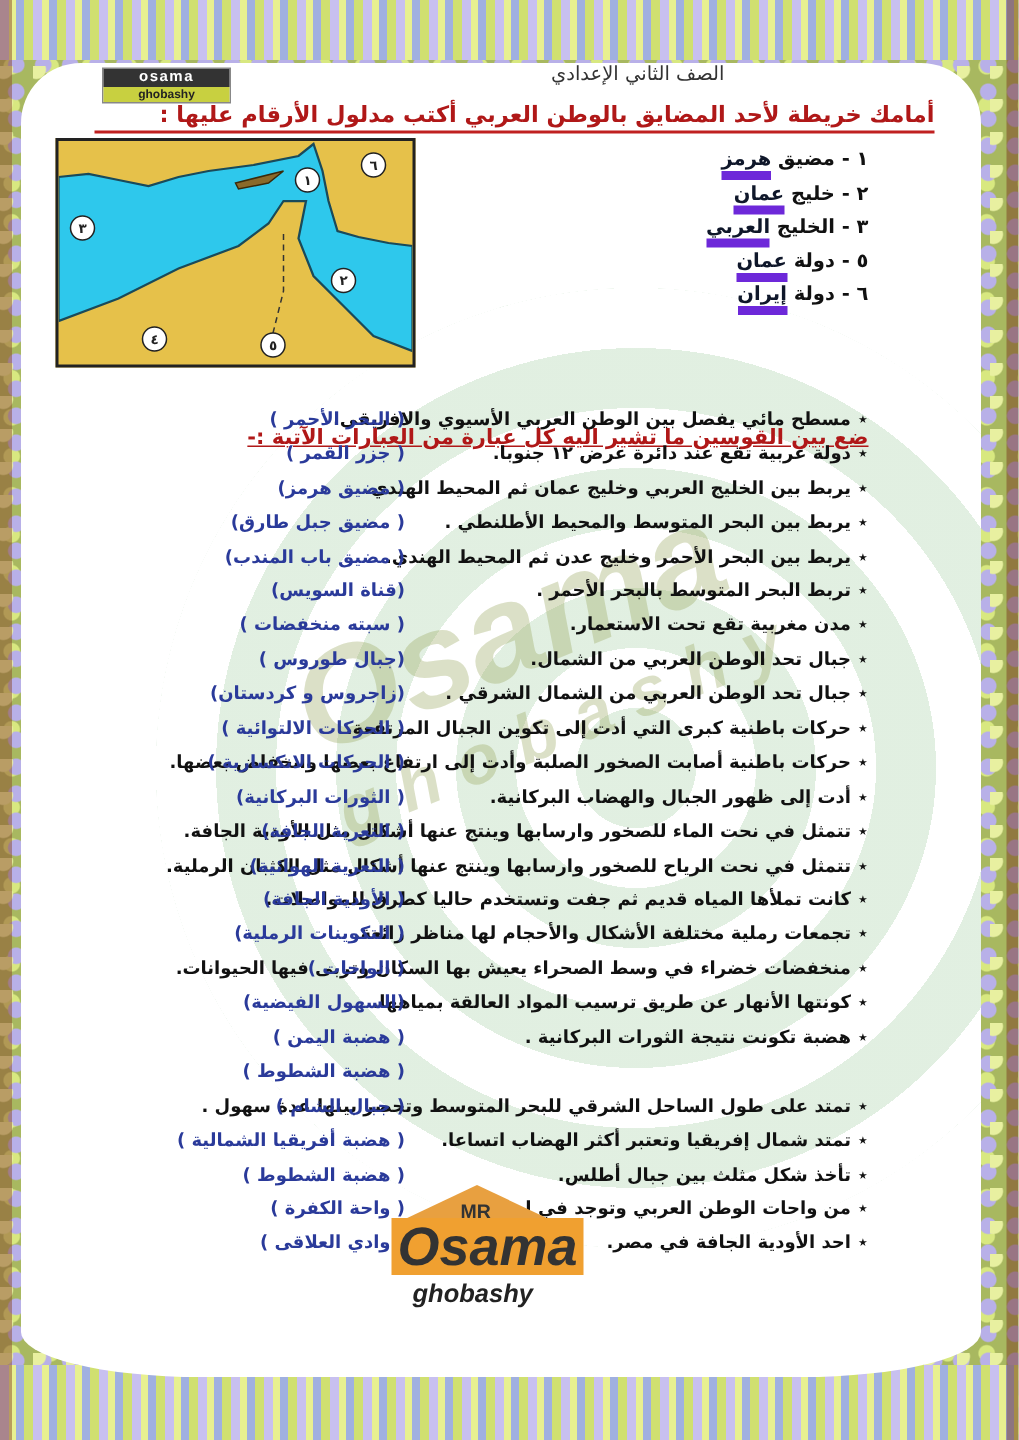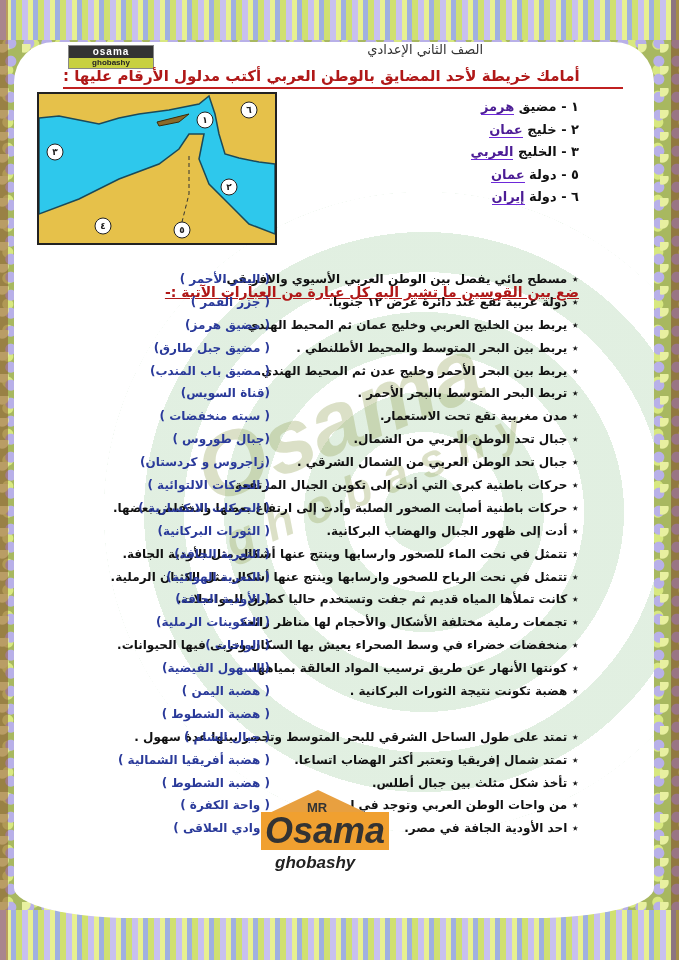--- a/index.html
+++ b/index.html
@@ -42,31 +42,31 @@
   .logo-top {
     position:absolute; left:68px; top:45px; width:84px; height:22px;
     border:1px solid #888; background:#fff; font-family:"Liberation Sans", sans-serif;
   }
   .logo-top .l1 { background:#333; color:#fff; font-size:10px; font-weight:bold; line-height:12px; text-align:center; letter-spacing:1px;}
   .logo-top .l2 { background:#c8d040; color:#222; font-size:8px; line-height:10px; text-align:center; font-weight:bold;}
   .grade {
     position:absolute; right:196px; top:42px; font-size:13px; color:#333; direction:rtl;text-align:right;
   }
   .h1 {
-    position:absolute; right:56px; top:67px; width:560px; text-align:left; direction:rtl;
+    position:absolute; right:56px; top:67px; width:560px; text-align:right; direction:rtl;
     font-size:15px; font-weight:bold; color:#b01818; border-bottom:2px solid #c02020; padding-bottom:2px;
   }
   .map {
     position:absolute; left:37px; top:92px; width:236px; height:149px;
     border:2px solid #222; background:#e6c14a; overflow:hidden;
   }
   .map svg { position:absolute; left:0; top:0; }
   .answers1 { position:absolute; right:100px; top:96px; direction:rtl; }
   .a1-item { font-size:13px; font-weight:bold; color:#111; height:22.5px; line-height:22px; white-space:nowrap; }
-  .a1-item .ans { color:#4c1d95; border-bottom:1px solid #6d28d9; }
+  .a1-item .ans { color:#0f172a; border-bottom:6px solid #6d28d9; }
   .h2 {
     position:absolute; right:100px; top:248px; direction:rtl;
     font-size:14px; font-weight:bold; color:#b01818; text-decoration:underline;margin-top:36px;
   }
   .rows { position:absolute; left:0; top:270px; width:679px; }
   .row { position:relative; height:22.9px; }
   .row .q {
     position:absolute; right:100px; top:2px; direction:rtl; white-space:nowrap;
     font-size:12px; font-weight:bold; color:#111;
   }

